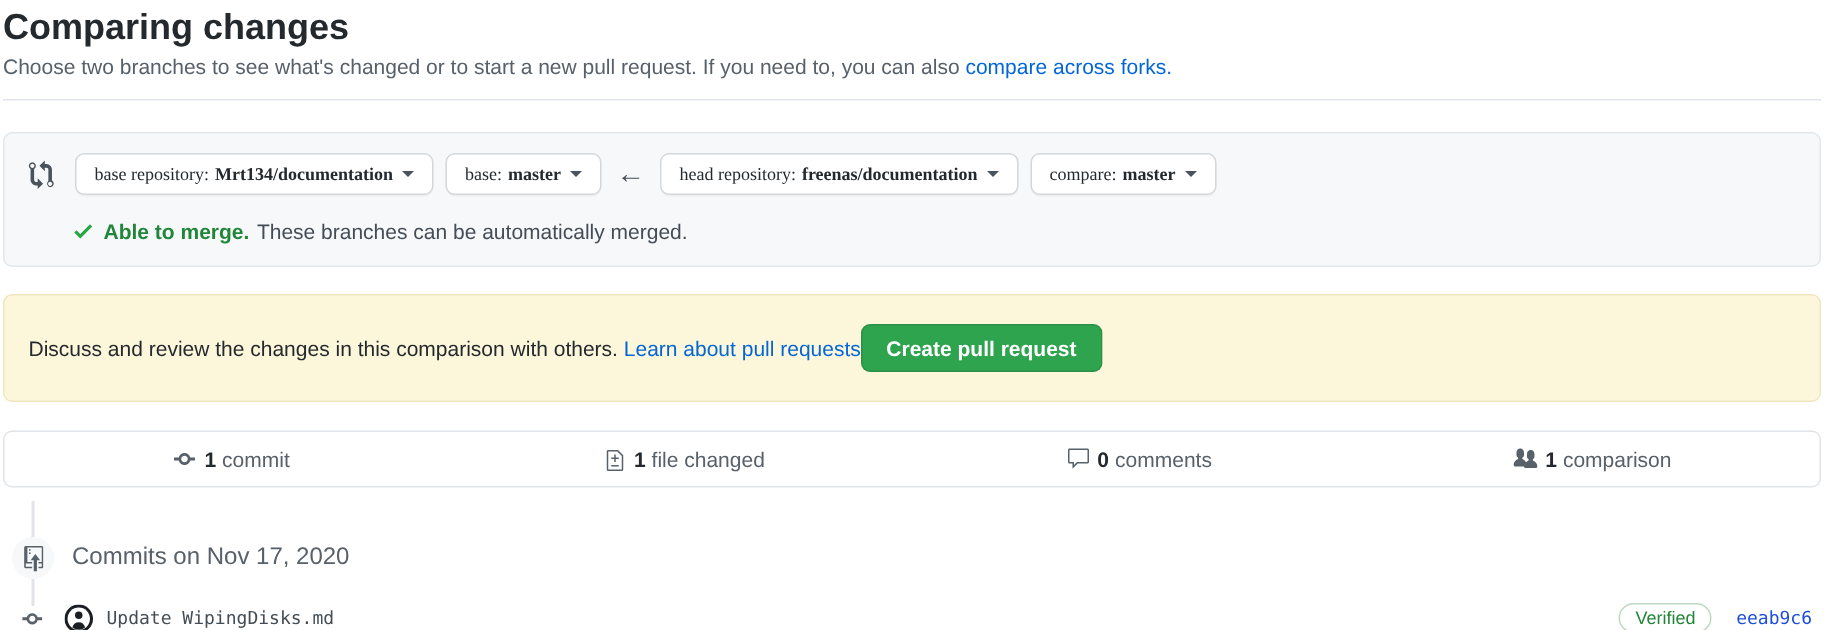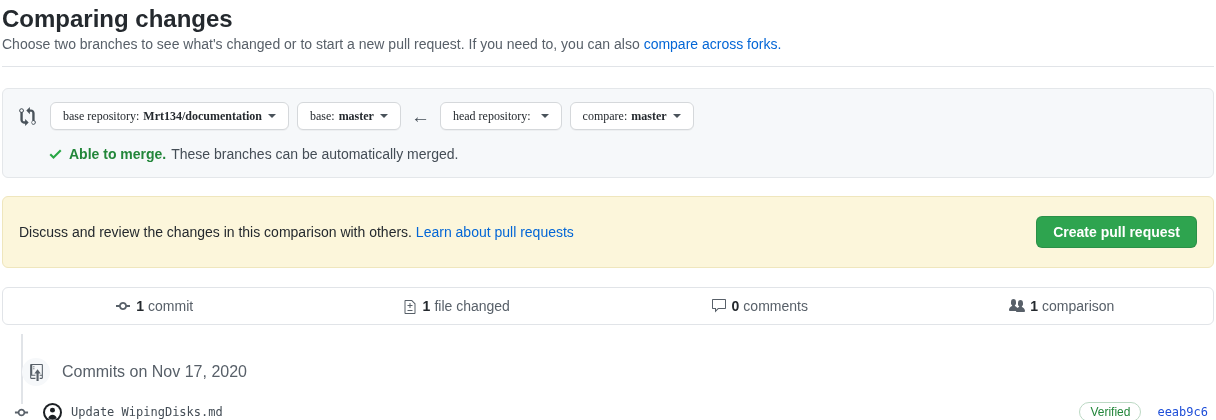--- a/index.html
+++ b/index.html
@@ -43,21 +43,21 @@
   .arrow-left { font-size:19px; color:#444d56; margin:0 10px 0 2px; line-height:1; }
 
   .merge-status { margin-top:16px; margin-left:30px; display:flex; font-size:14px; }
   .check-icon { color:#28a745; margin-right:7px; }
   .merge-title { color:#22863a; font-weight:700; margin-right:5px; }
   .merge-desc { color:#444d56; }
 
   
   .flash-banner {
     margin-top:18px; height:72px; background:#fcf6db; border:1px solid #efe6bd;
-    border-radius:6px; display:flex; align-items:center; justify-content:space-between;
+    border-radius:6px; display:flex; align-items:center; justify-content:flex-start;
     padding:0 16px;
   }
   .flash-text { color:#24292e; }
   .btn-primary {
     background:#2ea44f; color:#fff; border:1px solid rgba(27,31,35,0.15);
     border-radius:6px; font-size:14px; font-weight:700; padding:5px 16px;
     height:32px; cursor:pointer; font-family:inherit; white-space:nowrap;
   }
 
   
@@ -65,21 +65,21 @@
     margin-top:19px; border:1px solid #e1e4e8; border-radius:6px;
     height:38px; display:flex; align-items:center; background:#fff;
   }
   .stat { flex:1; display:flex; justify-content:center; align-items:center; color:#586069; cursor:pointer; }
   .stat .icon { color:#586069; margin-right:5px; }
   .stat .num { color:#24292e; font-weight:700; margin-right:4px; }
 
   
   .timeline { position:relative; height:99px; }
   .timeline-line { position:absolute; left:19px; top:9px; bottom:0; width:2px; background:#e1e4e8; }
-  .commits-header { position:absolute; top:33px; left:20px; display:flex; align-items:center; }
+  .commits-header { position:absolute; top:33px; left:6px; display:flex; align-items:center; }
   .header-badge {
     width:28px; height:28px; border-radius:50%; background:#f6f8fa;
     display:flex; align-items:center; justify-content:center; color:#586069;
     position:relative; z-index:1;
   }
   .commits-date { font-size:16px; color:#586069; margin-left:12px; }
   .commit-row { position:absolute; top:77px; left:0; right:6px; height:20px; display:flex; align-items:center; }
   .commit-dot { position:relative; z-index:1; background:#fff; color:#586069; margin-left:11px; display:inline-flex; padding:1px 0; }
   .avatar { width:19px; height:19px; margin-left:13px; border-radius:50%; cursor:pointer; flex:none; }
   .commit-msg {
@@ -121,20 +121,21 @@
         <span class="caret"></span>
       </button>
       <button class="branch-btn">
         <span class="lbl">base:</span>
         <span class="val">master</span>
         <span class="caret"></span>
       </button>
       <span class="arrow-left">←</span>
       <button class="branch-btn">
         <span class="lbl">head repository:</span>
+        <span class="val">freenas/documentation</span>
         <span class="caret"></span>
       </button>
       <button class="branch-btn">
         <span class="lbl">compare:</span>
         <span class="val">master</span>
         <span class="caret"></span>
       </button>
     </div>
     <div class="merge-status">
       <span class="icon check-icon">

